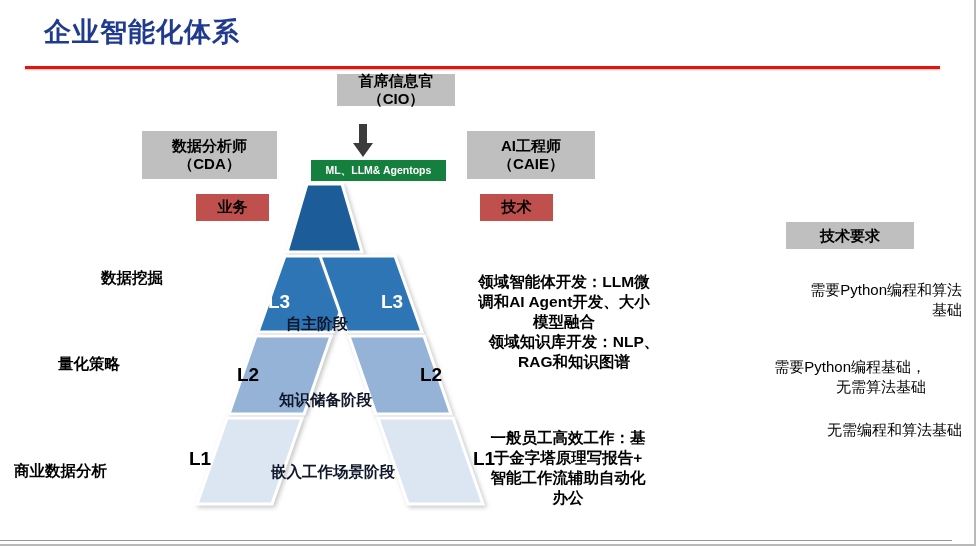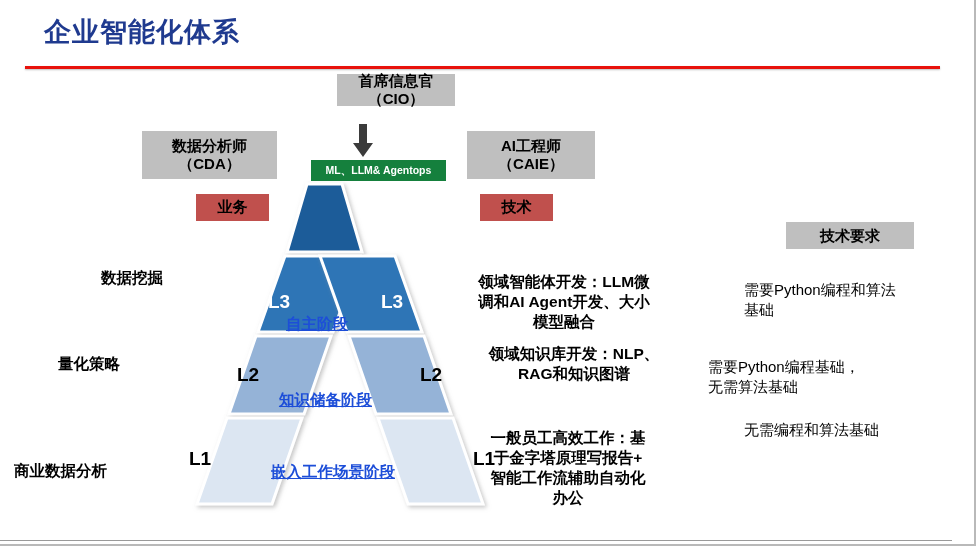--- a/index.html
+++ b/index.html
@@ -73,22 +73,22 @@
   #arrow-down {
     position:absolute; left:352px; top:124px; width:22px; height:34px;
   }
 
   #a-shape {
     position:absolute; left:130px; top:180px; width:420px; height:340px;
   }
 
   .stage-label {
     position:absolute;
-    font-size:15.5px; font-weight:bold; color:#1d4ed8;
-    text-align:center; white-space:nowrap;text-decoration:underline;
+    font-size:15.5px; font-weight:bold; color:#0f172a;
+    text-align:center; white-space:nowrap;
   }
   #stage-l3 { left:286px; top:314px; }
   #stage-l2 { left:279px; top:390px; }
   #stage-l1 { left:271px; top:462px; }
 
   .lvl {
     position:absolute;
     font-size:19px; color:#000; font-weight:bold;
     text-align:center; white-space:nowrap;
     pointer-events:none;
@@ -108,28 +108,28 @@
   #left-1 { left:101px; top:268px; }
   #left-2 { left:58px; top:354px; }
   #left-3 { left:14px; top:461px; }
 
   .side-right {
     position:absolute;
     font-size:15.5px; font-weight:bold; color:#000;
     text-align:center; line-height:1.30;
   }
   #right-1 { left:448px; top:272px; width:232px; }
-  #right-2 { left:458px; top:344px; width:232px; }
+  #right-2 { left:458px; top:332px; width:232px; }
   #right-3 { left:448px; top:428px; width:240px; }
   #right-3-red { color:#FF0000;margin-top:36px; }
 
   .req {
     position:absolute;
     font-size:15px; color:#000; font-weight:normal;
-    text-align:left; line-height:1.32;
+    text-align:right; line-height:1.32;
   }
   #req-1 { left:744px; top:280px; width:218px; }
   #req-2 { left:708px; top:357px; width:218px; }
   #req-3 { left:744px; top:420px; width:218px; }
 </style>
 </head>
 <body>
 
 <div class="slide">
 

